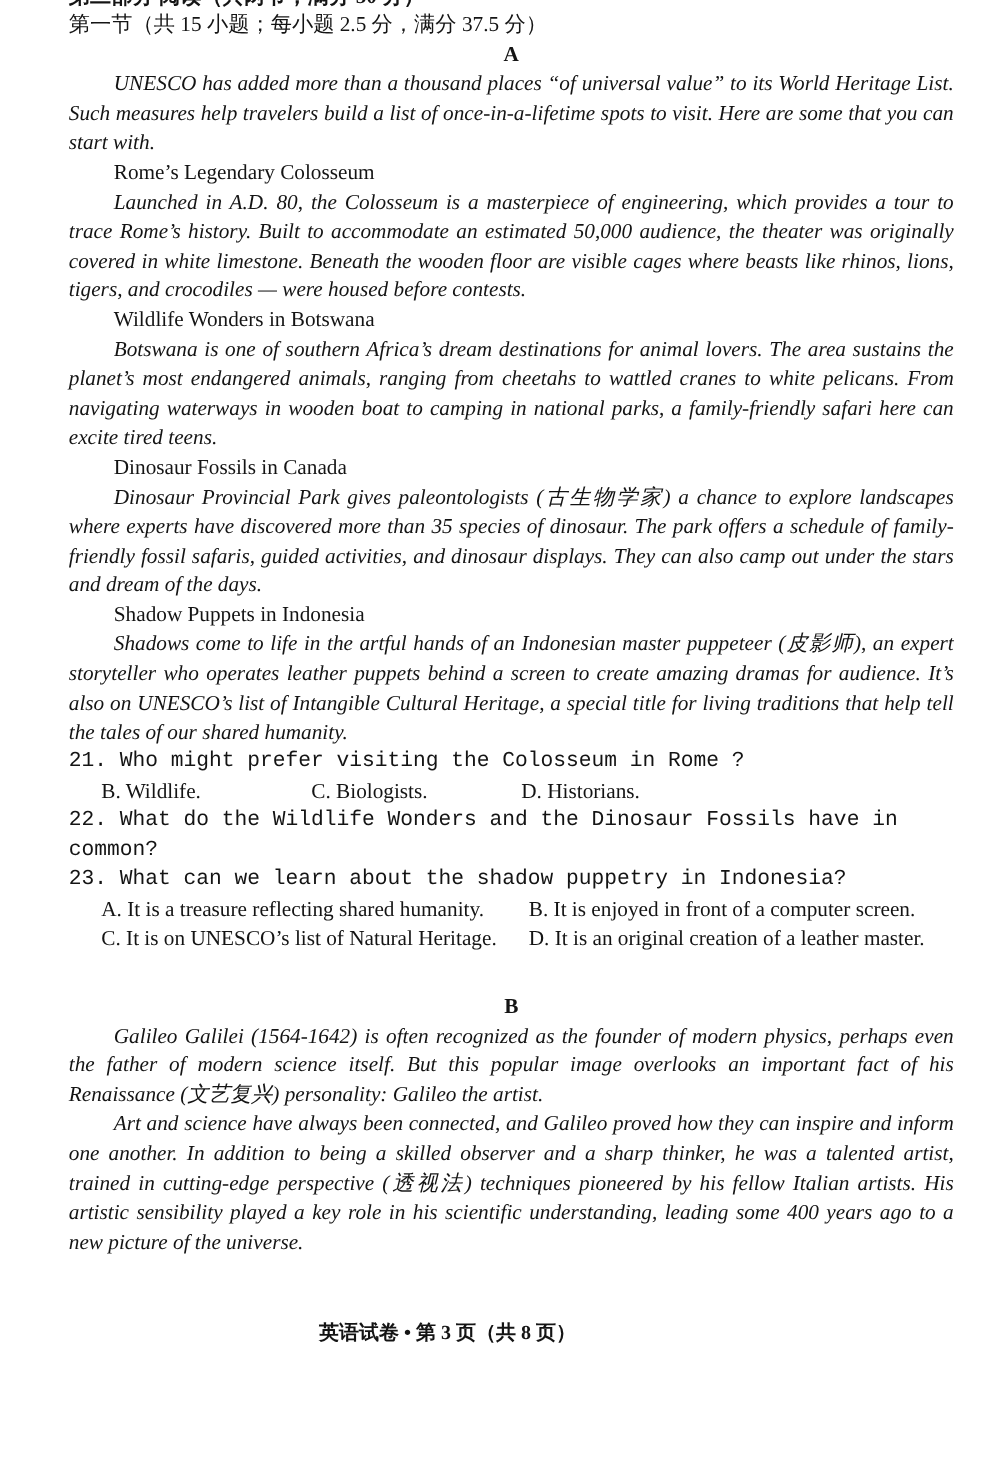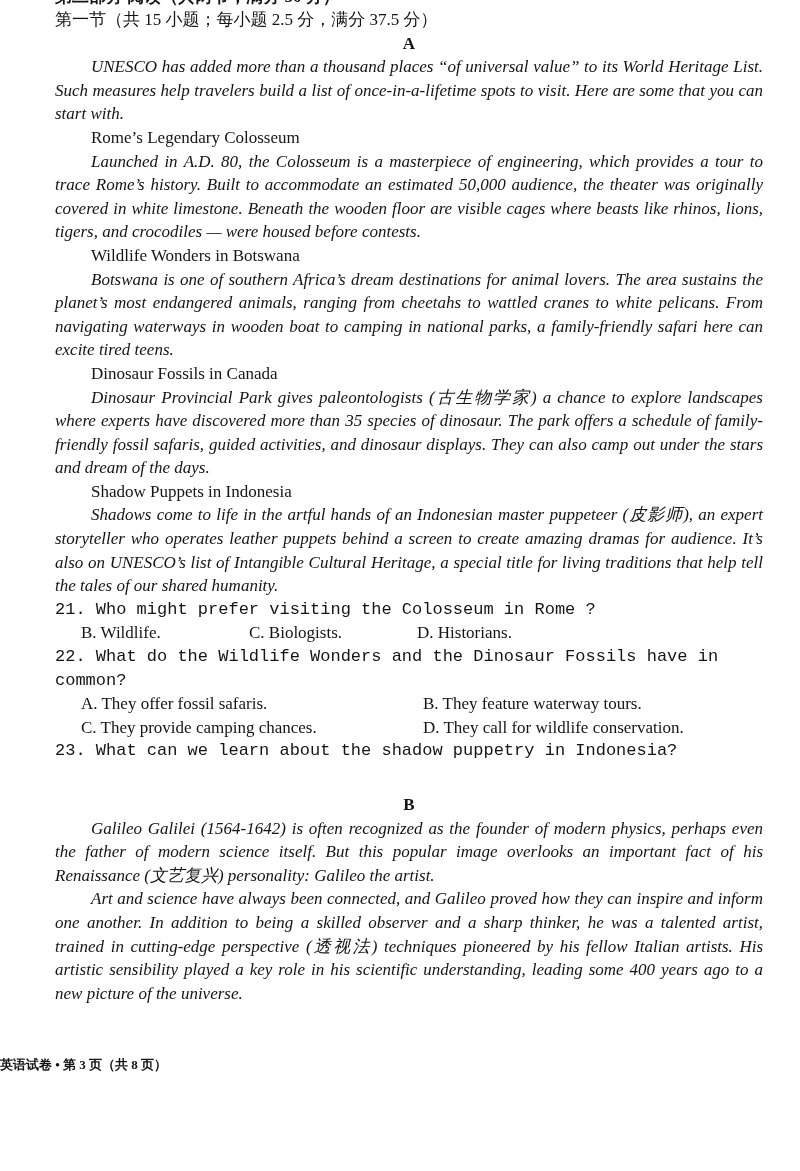--- a/index.html
+++ b/index.html
@@ -14,21 +14,21 @@
   .cut { height: 23px; overflow: hidden; font-weight: bold; }
   .indent { padding-left: 36px; }
   .center { text-align: center; font-weight: bold; }
   .heading { font-weight: normal; padding-left: 36px; line-height: 23.6px; }
   .para { text-align: justify; line-height: 23.6px; text-indent: 36px; font-style: italic; }
   .q { line-height: 23.6px; font-family: Liberation Mono, monospace; }
   .opts { display: grid; padding-left: 26px; line-height: 23.6px; }
   .opts.four { grid-template-columns: 168px 168px 168px 1fr; }
   .opts.two { grid-template-columns: 342px 1fr; }
   .gapB { height: 30px; }
-  .footer { position: absolute; left: 0; width: 716px; top: 1056px; text-align: left; font-size: 13px; font-weight: bold; }
+  .footer { position: absolute; left: 0; width: 716px; top: 1056px; text-align: center; font-size: 16px; font-weight: bold; }
 </style>
 </head>
 <body>
 
 <div class="page">
   <div class="line cut">第二部分 阅读（共两节，满分 50 分）</div>
   <div class="line">第一节（共 15 小题；每小题 2.5 分，满分 37.5 分）</div>
 
   <div class="line center">A</div>
   <div class="para">UNESCO has added more than a thousand places “of universal value” to its World Heritage List. Such measures help travelers build a list of once-in-a-lifetime spots to visit. Here are some that you can start with.</div>
@@ -46,28 +46,28 @@
   <div class="para">Shadows come to life in the artful hands of an Indonesian master puppeteer (皮影师), an expert storyteller who operates leather puppets behind a screen to create amazing dramas for audience. It’s also on UNESCO’s list of Intangible Cultural Heritage, a special title for living traditions that help tell the tales of our shared humanity.</div>
 
   <div class="q">21. Who might prefer visiting the Colosseum in Rome ?</div>
   <div class="opts four">
     <span>B. Wildlife.</span>
     <span>C. Biologists.</span>
     <span>D. Historians.</span>
   </div>
 
   <div class="q">22. What do the Wildlife Wonders and the Dinosaur Fossils have in common?</div>
-  <div class="opts two">
-    <span>A. They offer fossil safaris.</span>
-    <span>B. They feature waterway tours.</span>
-    <span>C. They provide camping chances.</span>
-    <span>D. They call for wildlife conservation.</span>
-  </div>
 
   <div class="q">23. What can we learn about the shadow puppetry in Indonesia?</div>
+  <div class="opts two">
+    <span>A. It is a treasure reflecting shared humanity.</span>
+    <span>B. It is enjoyed in front of a computer screen.</span>
+    <span>C. It is on UNESCO’s list of Natural Heritage.</span>
+    <span>D. It is an original creation of a leather master.</span>
+  </div>
 
   <div class="gapB"></div>
   <div class="line center">B</div>
   <div class="para">Galileo Galilei (1564-1642) is often recognized as the founder of modern physics, perhaps even the father of modern science itself. But this popular image overlooks an important fact of his Renaissance (文艺复兴) personality: Galileo the artist.</div>
   <div class="para">Art and science have always been connected, and Galileo proved how they can inspire and inform one another. In addition to being a skilled observer and a sharp thinker, he was a talented artist, trained in cutting-edge perspective (透视法) techniques pioneered by his fellow Italian artists. His artistic sensibility played a key role in his scientific understanding, leading some 400 years ago to a new picture of the universe.</div>
 </div>
 
 <div class="footer">英语试卷 • 第 3 页（共 8 页）</div>
 
 </body></html>

